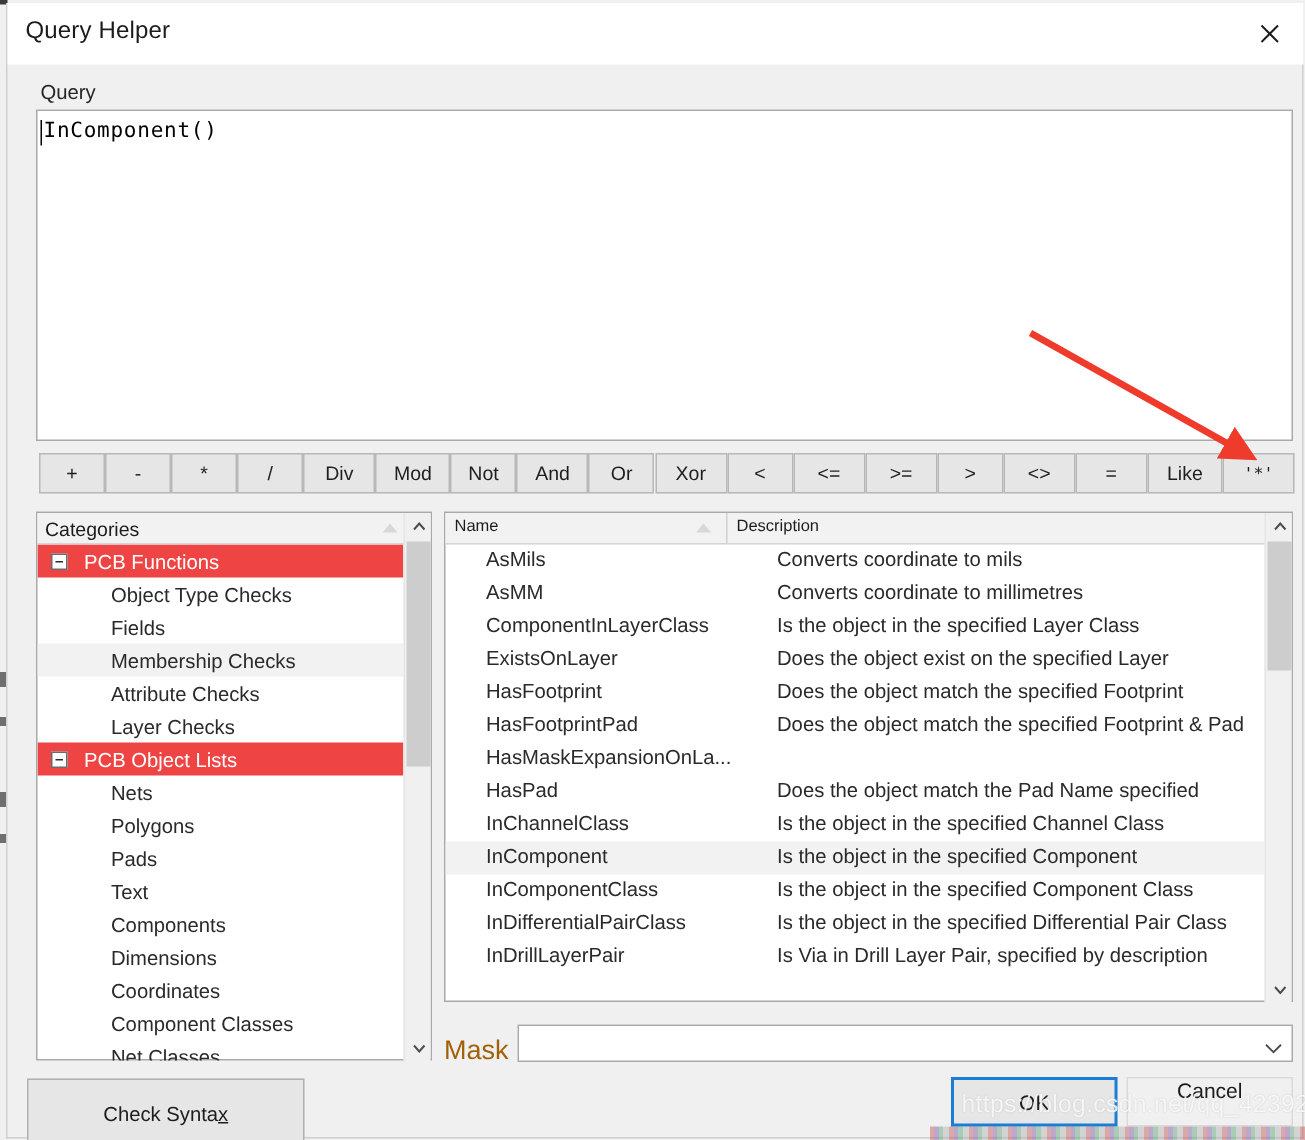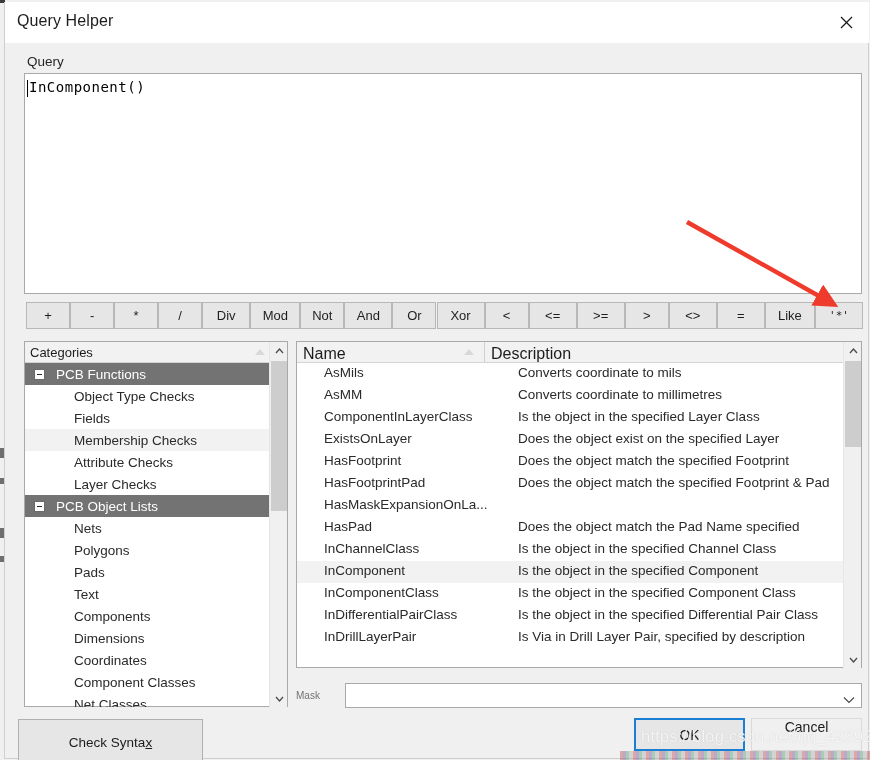--- a/index.html
+++ b/index.html
@@ -129,21 +129,21 @@
     overflow: hidden;
   }
   .tree-row {
     position: relative;
     height: 22px; width: 244px;
     display: flex; align-items: center;
     font-size: 13.5px; color: #2a2a2a;
     cursor: default;
   }
   .tree-row.group {
-    background: #737373; color: #ffffff; padding-left: 28px;
+    background: #ef4444; color: #ffffff; padding-left: 28px;
   }
   .tree-row.selected-soft {
     background: #f2f2f2;
   }
   .expander {
     position: absolute; left: 9px; top: 6px;
     width: 11px; height: 11px;
     border: 1px solid #6b6b6b;
     background: #ffffff;
   }
@@ -184,21 +184,21 @@
     border: 1px solid #a9a9a9;
   }
   .fn-header {
     position: absolute; left: 0; top: 0;
     width: 564px; height: 21px;
     background: #f2f2f2;
     border-bottom: 1px solid #d4d4d4;
   }
   .fn-hcell {
     position: absolute; top: 0; height: 20px;
-    font-size: 16px; color: #1c1c1c;
+    font-size: 11px; color: #1c1c1c;
     padding-left: 6px; padding-top: 3px;
     cursor: default;
   }
   .fn-hcell.name { left: 0; width: 188px; border-right: 1px solid #d0d0d0; }
   .fn-hcell.desc { left: 188px; width: 358px; }
   .fn-sort-tri {
     position: absolute; left: 167px; top: 7px;
     width: 0; height: 0;
     border-left: 5px solid transparent;
     border-right: 5px solid transparent;
@@ -214,21 +214,21 @@
     font-size: 13.5px; color: #2a2a2a;
     cursor: default;
   }
   .fn-row.selected-soft { background: #f2f2f2; }
   .fn-name { position: absolute; left: 27px; top: 2px; }
   .fn-desc { position: absolute; left: 191px; top: 2px; margin-left: 30px; }
 
   
   .mask-label {
     position: absolute; left: 291px; top: 688px;
-    font-size: 10px; color: #737373;
+    font-size: 18px; color: #a16207;
   }
   .mask-combo {
     position: absolute; left: 340px; top: 681px;
     width: 517px; height: 25px;
     background: #ffffff;
     border: 1px solid #a9a9a9;
     cursor: default;
   }
   .mask-value {
     position: absolute; left: 6px; top: 4px;

